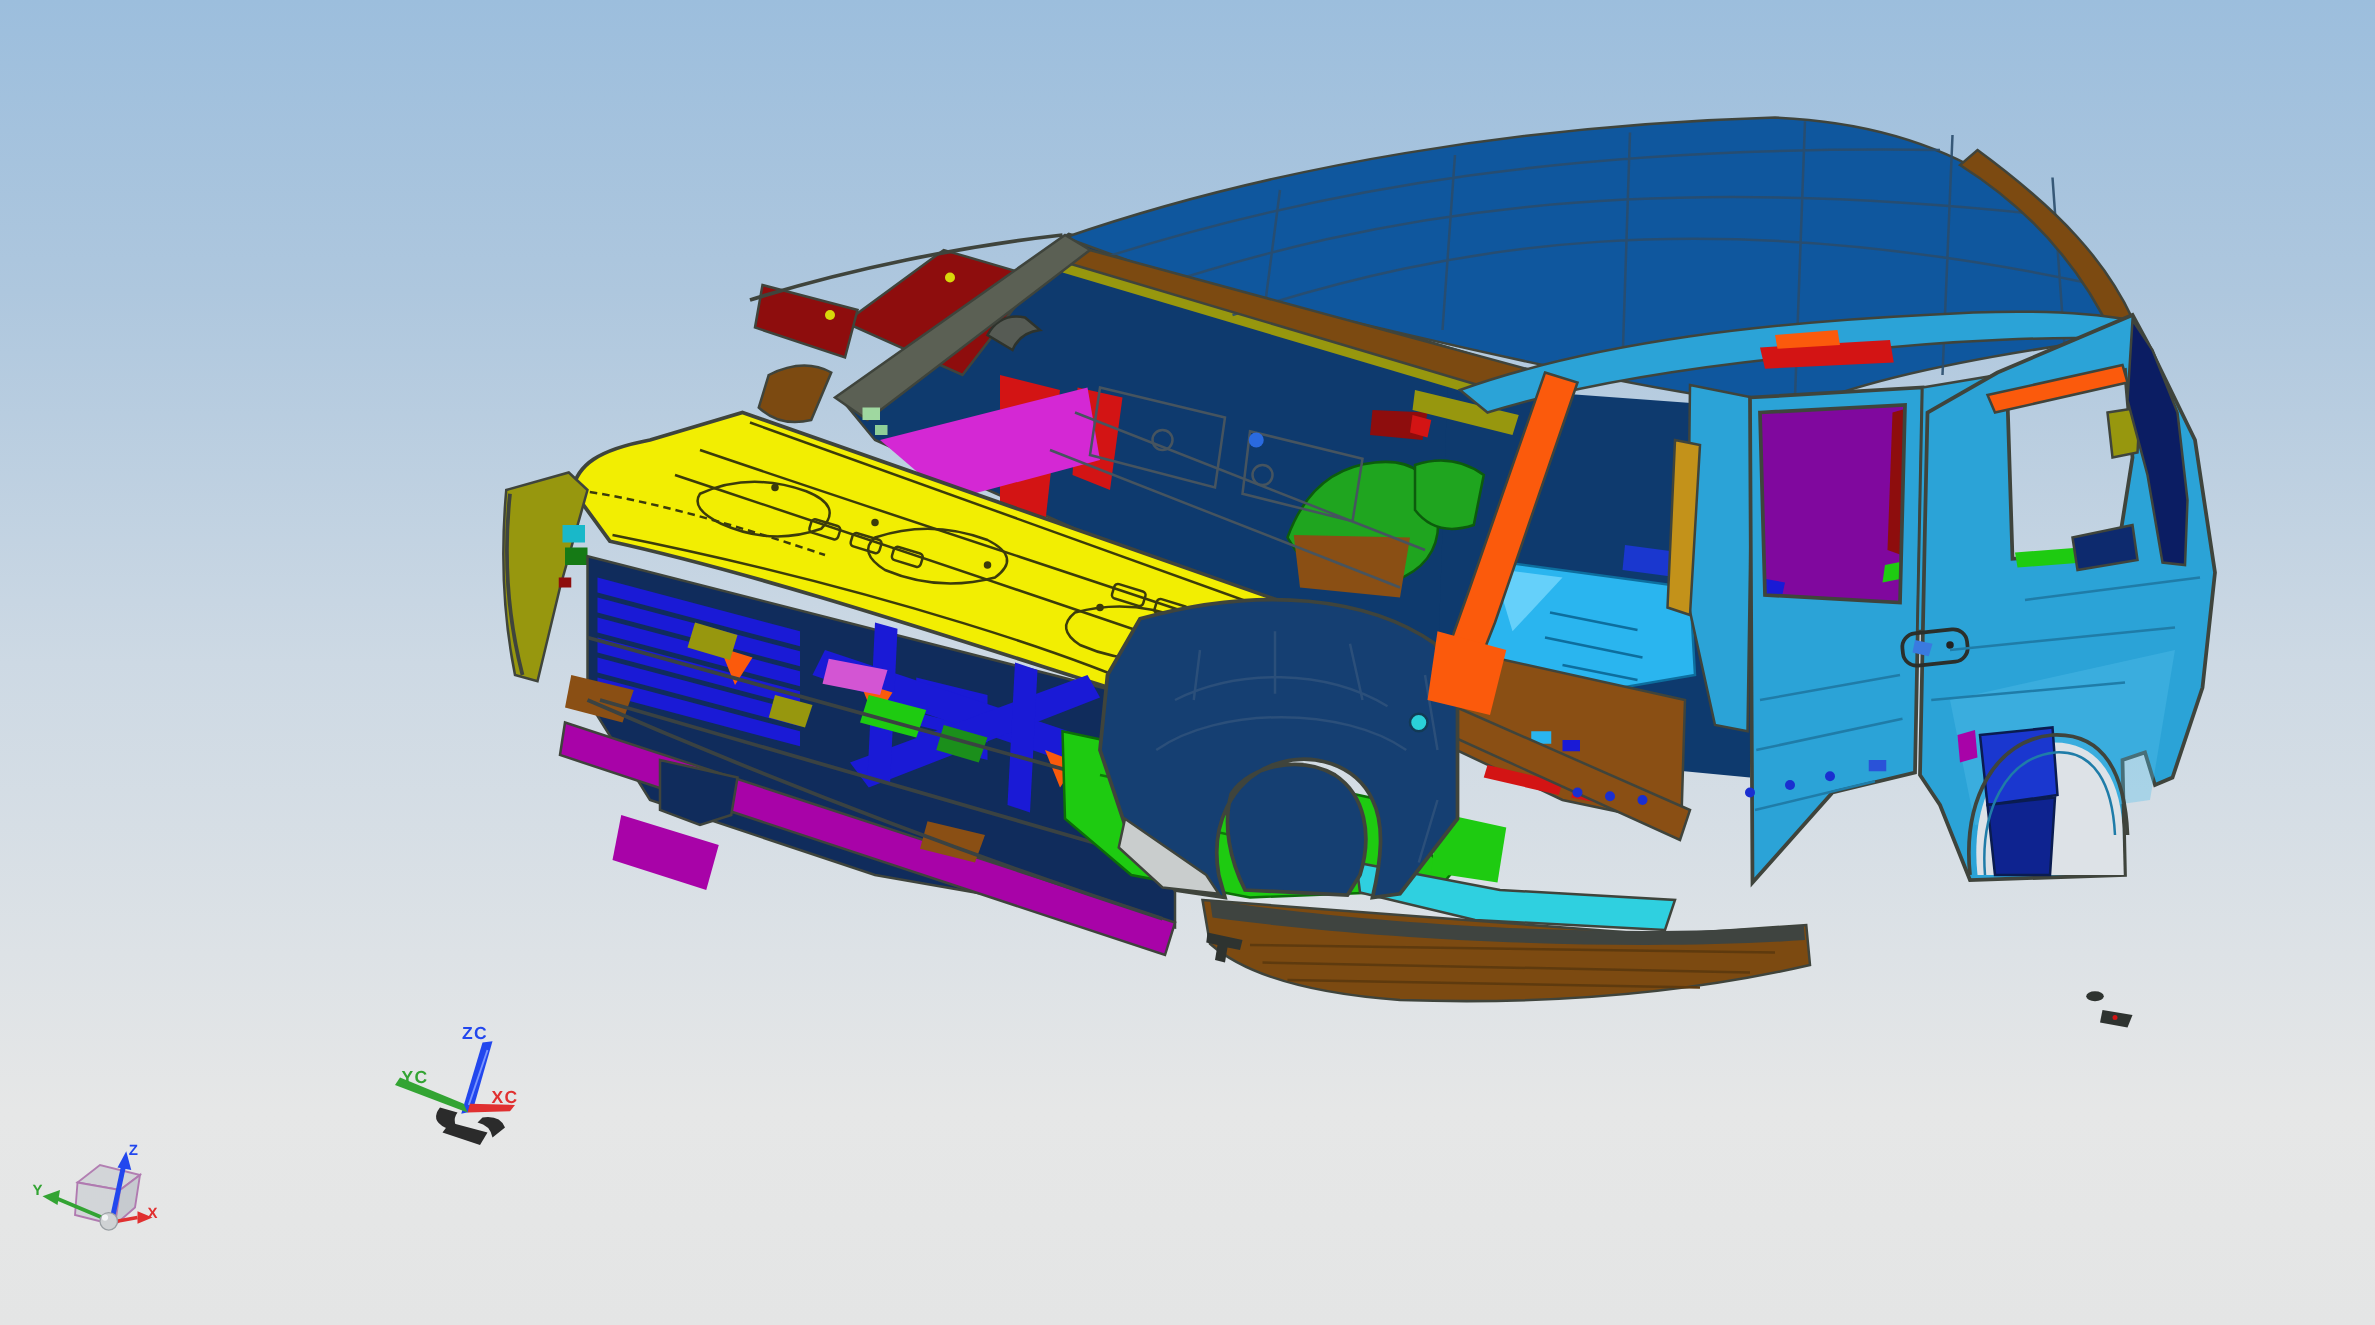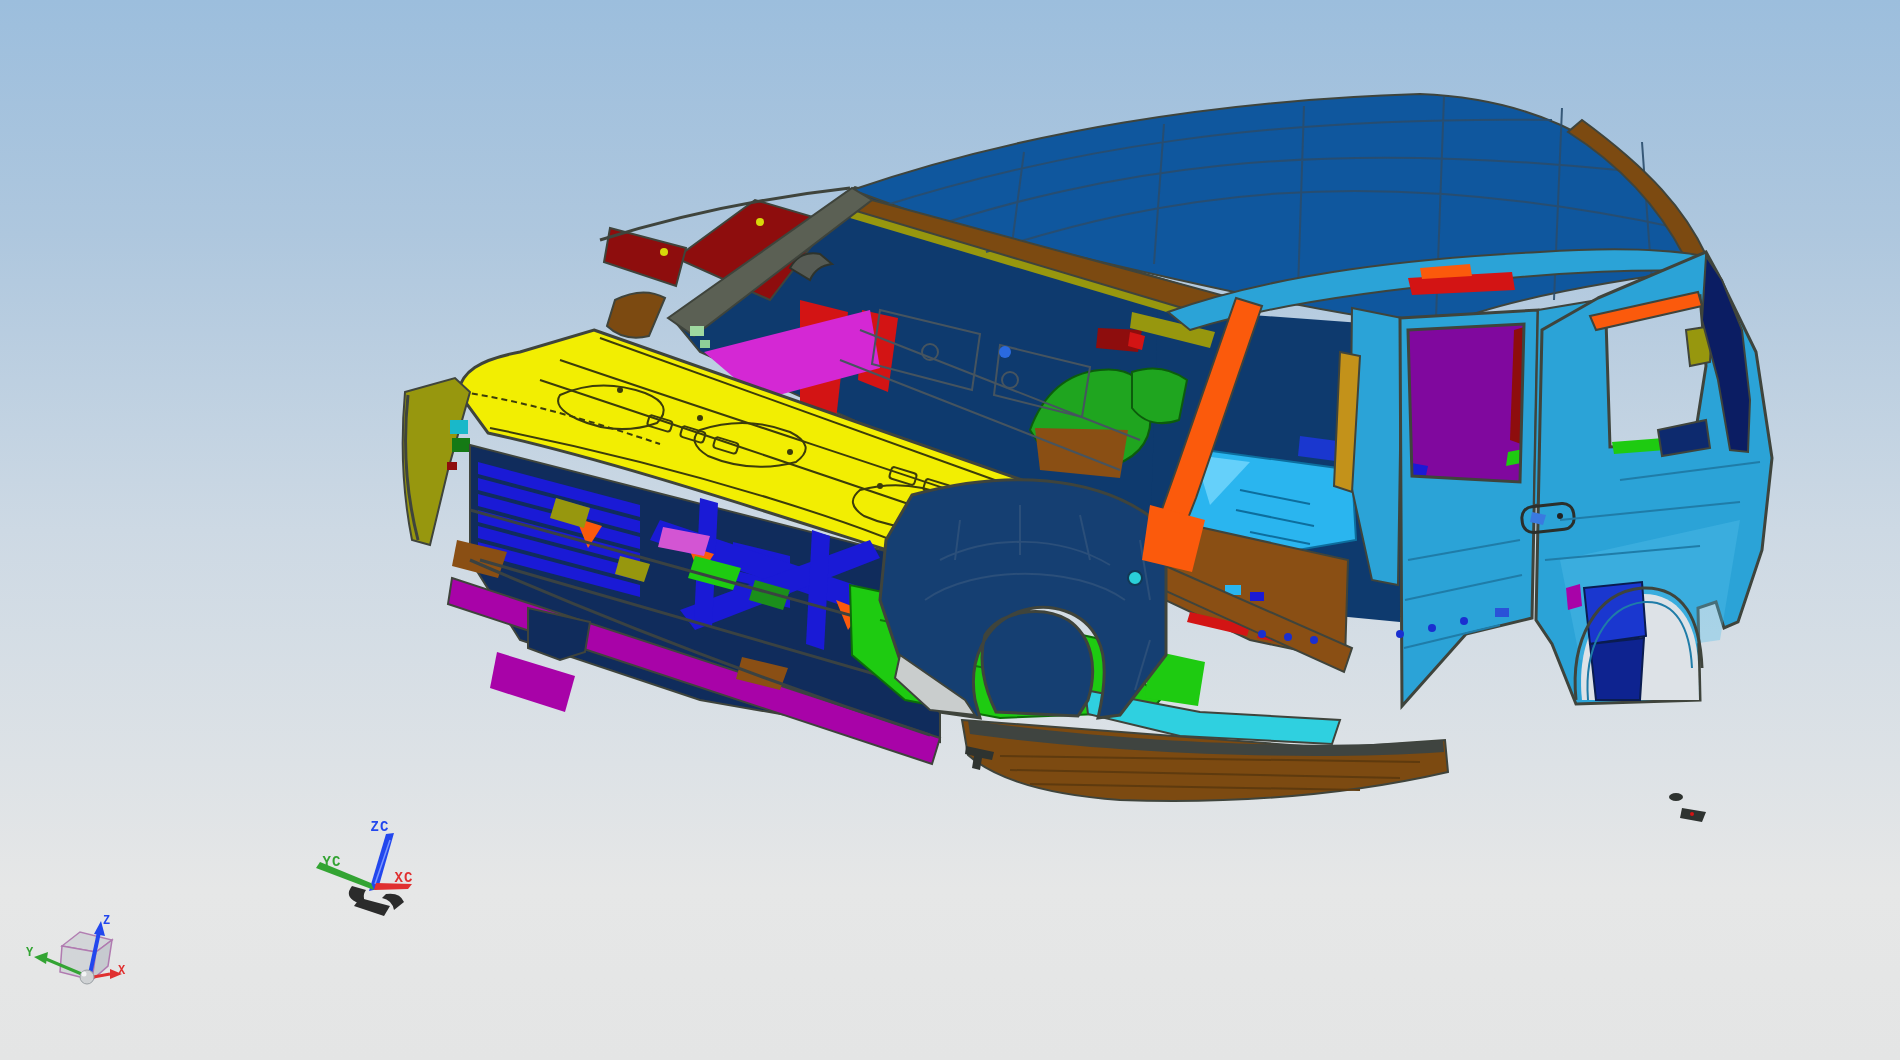--- a/index.html
+++ b/index.html
@@ -5,21 +5,21 @@
   html,body{margin:0;padding:0;background:#888;}
   .viewport{
     position:relative;width:1900px;height:1060px;overflow:hidden;
     background:linear-gradient(180deg,
       var(--c-bg_top,#9cbedd) 0%,
       #aec7de 22%,
       var(--c-bg_mid,#cdd9e4) 50%,
       #dde2e6 72%,
       var(--c-bg_bottom,#e6e7e7) 84%,
       #e4e5e5 100%);
-    font-family:Liberation Mono, monospace;
+    font-family:Liberation Sans, sans-serif;
   }
   svg{position:absolute;left:0;top:0;}
   .ol{stroke:#3f443c;stroke-width:2;}
   .ol3{stroke:#3f443c;stroke-width:3;fill:none;}
   .roofline{stroke:#2a4c6b;stroke-width:2;fill:none;opacity:.9;}
   .hoodline{stroke:#3c3c0a;stroke-width:2;fill:none;}
   .framedark{stroke:#46545f;stroke-width:2;fill:none;}
   .cyanline{stroke:#1f7ca8;stroke-width:2;fill:none;}
   .fenderline{stroke:#2b4f7a;stroke-width:2;fill:none;}
   .greenline{stroke:#0f7a0a;stroke-width:2;fill:none;}

